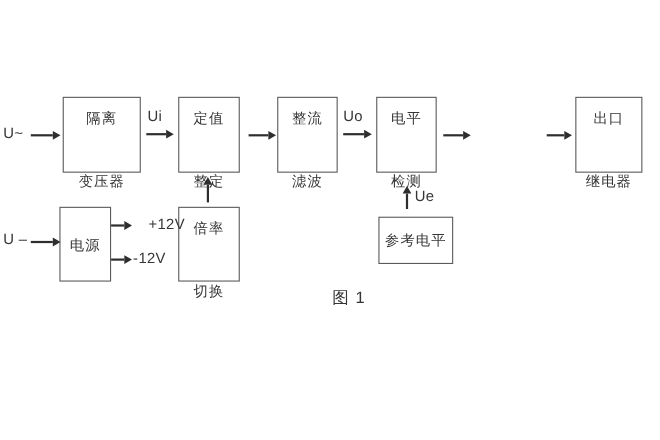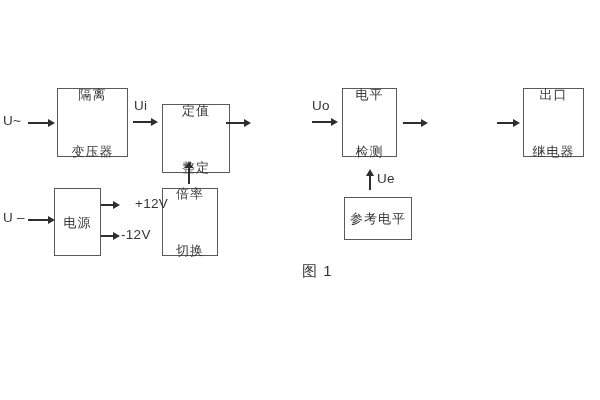--- a/index.html
+++ b/index.html
@@ -9,21 +9,21 @@
     font-family:"Liberation Sans","DejaVu Sans",sans-serif;
   }
   .canvas{position:relative;width:600px;height:400px;background:var(--background,#ffffff);}
   .box{
     position:absolute;box-sizing:border-box;
     border:1px solid var(--border,#5a5a5a);
     display:flex;flex-direction:column;align-items:center;justify-content:center;
     color:var(--text,#353535);font-size:13px;letter-spacing:1px;line-height:1;
     background:var(--background,#ffffff);
   }
-  .box.two{justify-content:center;padding:12px 0;gap:44px;}
+  .box.two{justify-content:flex-start;padding:12px 0;gap:44px;}
   .sig{
     position:absolute;color:var(--text,#353535);
     font-size:13.5px;line-height:1;white-space:nowrap;letter-spacing:0.3px;text-align:center;
   }
   .caption{
     position:absolute;color:var(--text,#353535);
     font-size:15px;line-height:1;white-space:nowrap;letter-spacing:1px;
   }
   .arr-h{position:absolute;height:2px;background:var(--arrow,#2e2e2e);}
   .arr-h::after{
@@ -41,25 +41,29 @@
 </head>
 <body>
 
 <div class="canvas">
 
   <div class="box two" style="left:57px;top:88px;width:71px;height:69px">
     <span>隔离</span>
     <span>变压器</span>
   </div>
 
-  <div class="box two" style="left:162px;top:104px;width:68px;height:69px">
+  <div class="box two" style="left:162px;top:88px;width:56px;height:69px">
     <span>定值</span>
     <span>整定</span>
   </div>
 
+  <div class="box two" style="left:252px;top:88px;width:55px;height:69px">
+    <span>整流</span>
+    <span>滤波</span>
+  </div>
 
   <div class="box two" style="left:342px;top:88px;width:55px;height:69px">
     <span>电平</span>
     <span>检测</span>
   </div>
 
 
   <div class="box two" style="left:523px;top:88px;width:61px;height:69px">
     <span>出口</span>
     <span>继电器</span>

